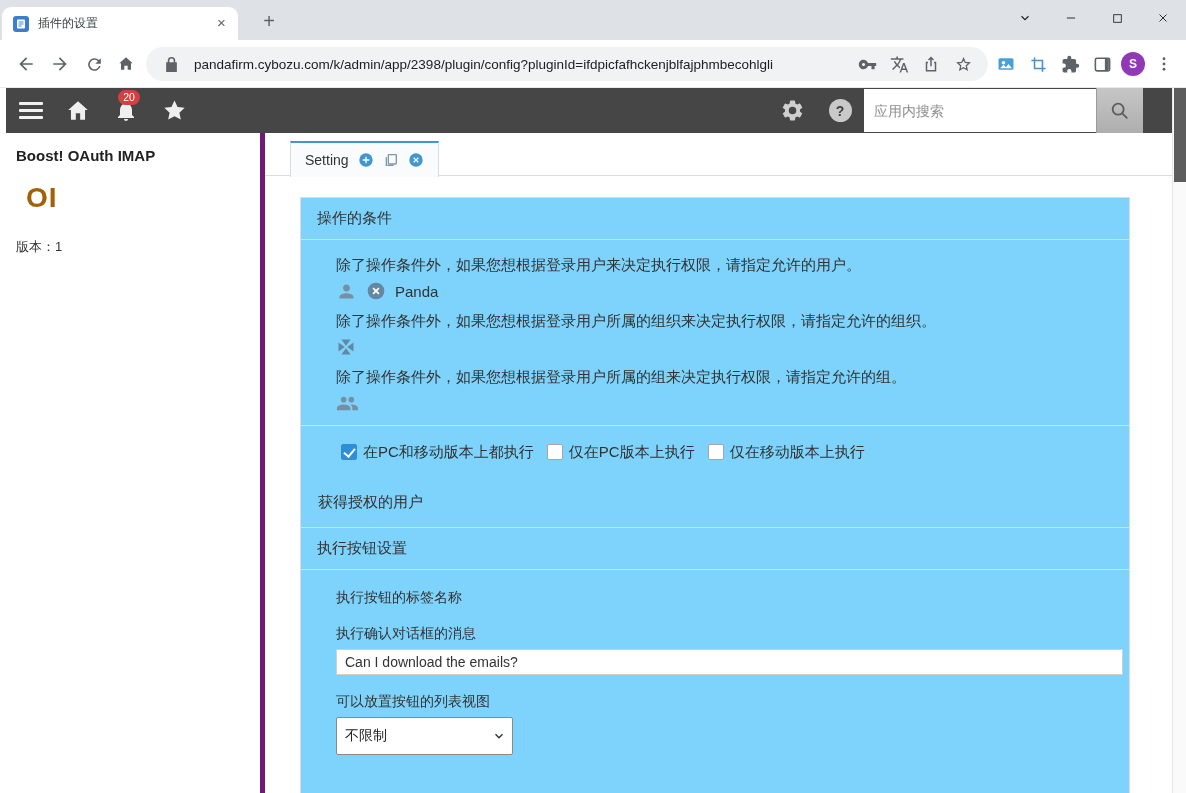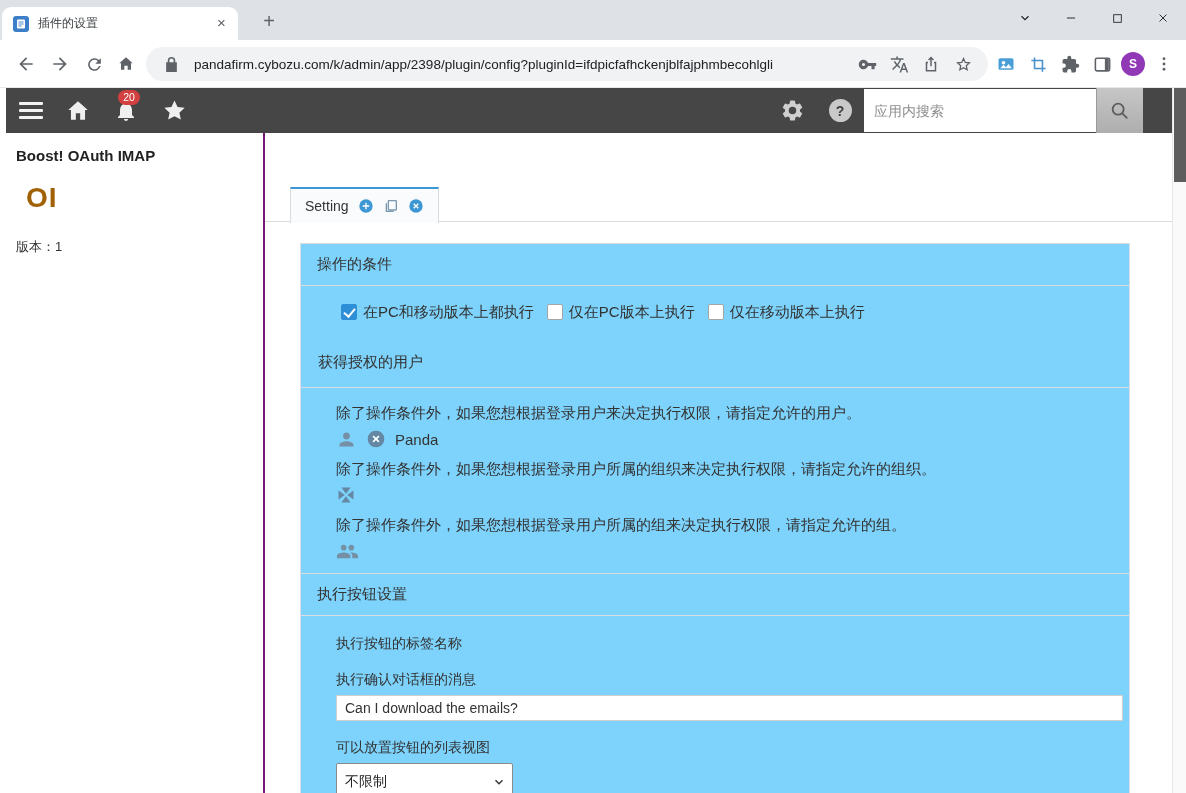--- a/index.html
+++ b/index.html
@@ -39,27 +39,27 @@
   .ksearch::placeholder { color:#8e8e8e; }
   .ksearch-btn { position:absolute; left:1090px; top:0; width:47px; height:45px; background:linear-gradient(#c6c6c6,#aeaeae);
                  display:flex; align-items:center; justify-content:center; color:#5e5e5e; border-left:1px solid #9b9b9b; }
 
   
   .page-scrollbar { position:absolute; top:88px; right:0; width:14px; height:705px; background:#fafafa; border-left:1px solid #e6e6e6; }
   .scroll-thumb { position:absolute; top:0; left:1px; width:12px; height:94px; background:#5d5d5d; }
 
   
   .workspace { position:absolute; top:133px; left:0; width:1172px; height:660px; display:flex; background:#fff; }
-  .sidebar { width:265px; flex:none; border-right:2px solid #701a75; padding:14px 16px; }
+  .sidebar { width:265px; flex:none; border-right:5px solid #701a75; padding:14px 16px; }
   .plugin-name { font-size:15px; font-weight:bold; color:#222; }
   .plugin-initials { font-size:28px; font-weight:bold; color:#a16207; margin:18px 0 0 10px; letter-spacing:1px; }
   .plugin-version { font-size:13px; color:#333; margin-top:24px; }
 
   .main { flex:1; position:relative; overflow:hidden; }
-  .tabrow { position:relative; height:43px; border-bottom:1px solid #d8dce0;margin-top:46px; }
+  .tabrow { position:relative; height:43px; border-bottom:1px solid #d8dce0; }
   .stab { position:absolute; left:25px; top:8px; height:36px; display:flex; align-items:center; gap:9px; padding:0 14px;
           background:#fafbfc; border:1px solid #d8dce0; border-top:2px solid #3c97d3; border-bottom:none;
           font-size:14px; color:#333; }
   .stab-icon { width:16px; height:16px; }
 
   .content { padding:22px 0 0 35px; }
   .box { width:830px; border:1px solid #d9dde1; margin-top:-1px; background:#7dd3fc; }
   .box-title { padding:11px 16px; font-size:15px; color:#333; }
   .box-cond { padding:17px 0 15px; }
   .cb-row { display:flex; align-items:center; padding-left:40px; height:18px; }
@@ -285,82 +285,82 @@
         </span>
       </div>
     </div>
 
     <div class="content">
 
       <div class="box">
         <div class="box-title">操作的条件</div>
       </div>
 
+      <div class="box box-perm">
+        <div>
+          <p class="perm-text">除了操作条件外，如果您想根据登录用户来决定执行权限，请指定允许的用户。</p>
+          <div class="entity-row">
+            <span class="eicon">
+              <svg width="21" height="21" viewBox="0 0 24 24" fill="#7590a5">
+                  <path d="M12 12c2.21 0 4-1.79 4-4s-1.79-4-4-4-4 1.79-4 4 1.79 4 4 4zm0 2c-2.67 0-8 1.34-8 4v2h16v-2c0-2.66-5.33-4-8-4z"></path>
+                </svg>
+            </span>
+            <span class="eicon">
+              <svg width="20" height="20" viewBox="0 0 24 24">
+                  <circle cx="12" cy="12" r="10" fill="#6488a3"></circle>
+                  <path d="M8.5 8.5l7 7M15.5 8.5l-7 7" stroke="#fff" stroke-width="2"></path>
+                </svg>
+            </span>
+            <span class="entity-name">Panda</span>
+          </div>
+        </div>
+
+        <div>
+          <p class="perm-text">除了操作条件外，如果您想根据登录用户所属的组织来决定执行权限，请指定允许的组织。</p>
+          <div class="entity-row">
+            <span class="eicon">
+              <svg width="20" height="20" viewBox="0 0 24 24" fill="#6488a3">
+                  <path d="M12 10.5L6.5 3h11L12 10.5zM12 13.5L6.5 21h11L12 13.5zM10.5 12L3 6.5v11l7.5-5.5zM13.5 12L21 6.5v11L13.5 12z"></path>
+                </svg>
+            </span>
+            <span class="entity-name"></span>
+          </div>
+        </div>
+
+        <div>
+          <p class="perm-text">除了操作条件外，如果您想根据登录用户所属的组来决定执行权限，请指定允许的组。</p>
+          <div class="entity-row">
+            <span class="eicon">
+              <svg width="23" height="23" viewBox="0 0 24 24" fill="#7590a5">
+                  <path d="M16 11c1.66 0 2.99-1.34 2.99-3S17.66 5 16 5s-3 1.34-3 3 1.34 3 3 3zm-8 0c1.66 0 2.99-1.34 2.99-3S9.66 5 8 5 5 6.34 5 8s1.34 3 3 3zm0 2c-2.33 0-7 1.17-7 3.5V19h14v-2.5C15 14.17 10.33 13 8 13zm8 0c-.29 0-.62.02-.97.05 1.16.84 1.97 1.97 1.97 3.45V19h6v-2.5c0-2.33-4.67-3.5-7-3.5z"></path>
+                </svg>
+            </span>
+            <span class="entity-name"></span>
+          </div>
+        </div>
+      </div>
+
       <div class="box box-cond">
         <div class="cb-row">
           <label class="cb-item">
             <span class="cbx checked"></span>
             <span>在PC和移动版本上都执行</span>
           </label>
           <label class="cb-item">
             <span class="cbx"></span>
             <span>仅在PC版本上执行</span>
           </label>
           <label class="cb-item">
             <span class="cbx"></span>
             <span>仅在移动版本上执行</span>
           </label>
         </div>
         <div class="sub-title">获得授权的用户</div>
       </div>
 
-      <div class="box box-perm">
-        <div>
-          <p class="perm-text">除了操作条件外，如果您想根据登录用户来决定执行权限，请指定允许的用户。</p>
-          <div class="entity-row">
-            <span class="eicon">
-              <svg width="21" height="21" viewBox="0 0 24 24" fill="#7590a5">
-                  <path d="M12 12c2.21 0 4-1.79 4-4s-1.79-4-4-4-4 1.79-4 4 1.79 4 4 4zm0 2c-2.67 0-8 1.34-8 4v2h16v-2c0-2.66-5.33-4-8-4z"></path>
-                </svg>
-            </span>
-            <span class="eicon">
-              <svg width="20" height="20" viewBox="0 0 24 24">
-                  <circle cx="12" cy="12" r="10" fill="#6488a3"></circle>
-                  <path d="M8.5 8.5l7 7M15.5 8.5l-7 7" stroke="#fff" stroke-width="2"></path>
-                </svg>
-            </span>
-            <span class="entity-name">Panda</span>
-          </div>
-        </div>
-
-        <div>
-          <p class="perm-text">除了操作条件外，如果您想根据登录用户所属的组织来决定执行权限，请指定允许的组织。</p>
-          <div class="entity-row">
-            <span class="eicon">
-              <svg width="20" height="20" viewBox="0 0 24 24" fill="#6488a3">
-                  <path d="M12 10.5L6.5 3h11L12 10.5zM12 13.5L6.5 21h11L12 13.5zM10.5 12L3 6.5v11l7.5-5.5zM13.5 12L21 6.5v11L13.5 12z"></path>
-                </svg>
-            </span>
-            <span class="entity-name"></span>
-          </div>
-        </div>
-
-        <div>
-          <p class="perm-text">除了操作条件外，如果您想根据登录用户所属的组来决定执行权限，请指定允许的组。</p>
-          <div class="entity-row">
-            <span class="eicon">
-              <svg width="23" height="23" viewBox="0 0 24 24" fill="#7590a5">
-                  <path d="M16 11c1.66 0 2.99-1.34 2.99-3S17.66 5 16 5s-3 1.34-3 3 1.34 3 3 3zm-8 0c1.66 0 2.99-1.34 2.99-3S9.66 5 8 5 5 6.34 5 8s1.34 3 3 3zm0 2c-2.33 0-7 1.17-7 3.5V19h14v-2.5C15 14.17 10.33 13 8 13zm8 0c-.29 0-.62.02-.97.05 1.16.84 1.97 1.97 1.97 3.45V19h6v-2.5c0-2.33-4.67-3.5-7-3.5z"></path>
-                </svg>
-            </span>
-            <span class="entity-name"></span>
-          </div>
-        </div>
-      </div>
-
       <div class="box">
         <div class="box-title">执行按钮设置</div>
       </div>
 
       <div class="box box-fields">
         <div class="field">
           <div class="field-label">执行按钮的标签名称</div>
         </div>
         <div class="field">
           <div class="field-label">执行确认对话框的消息</div>

